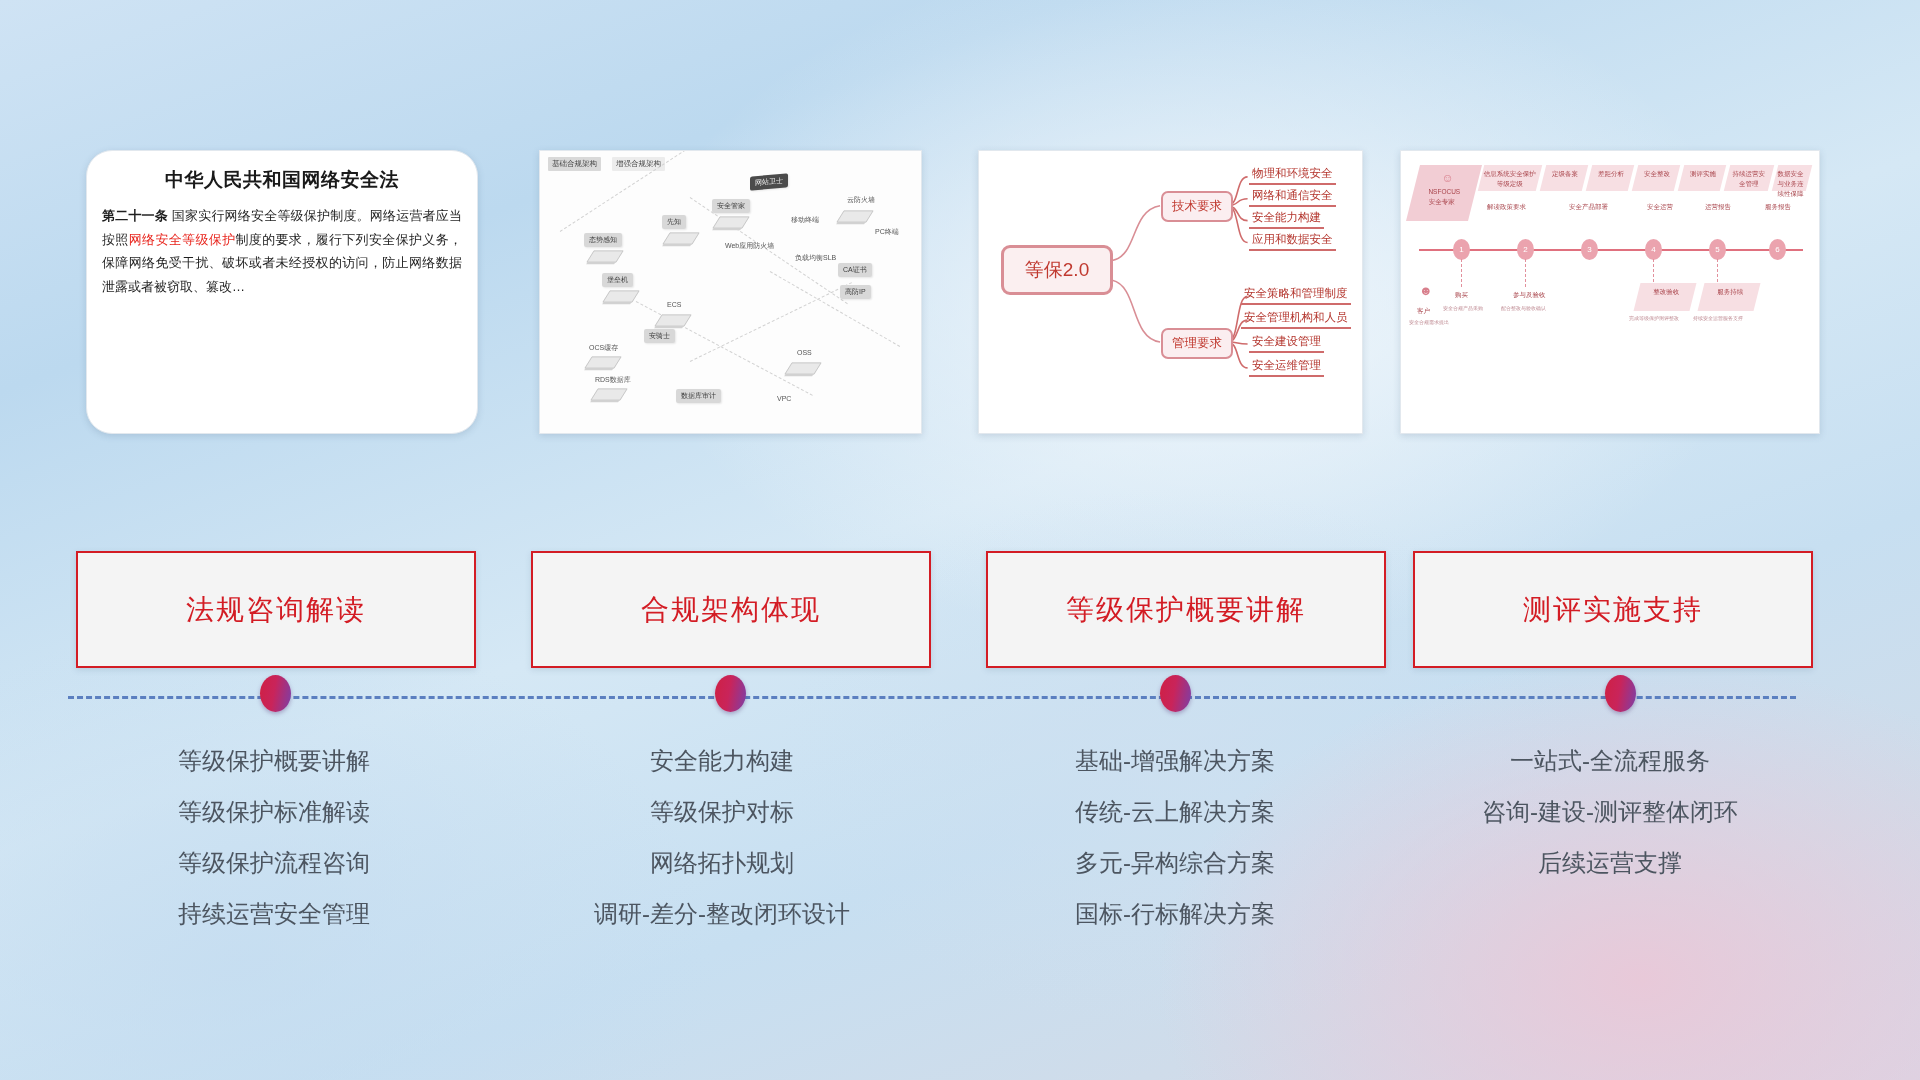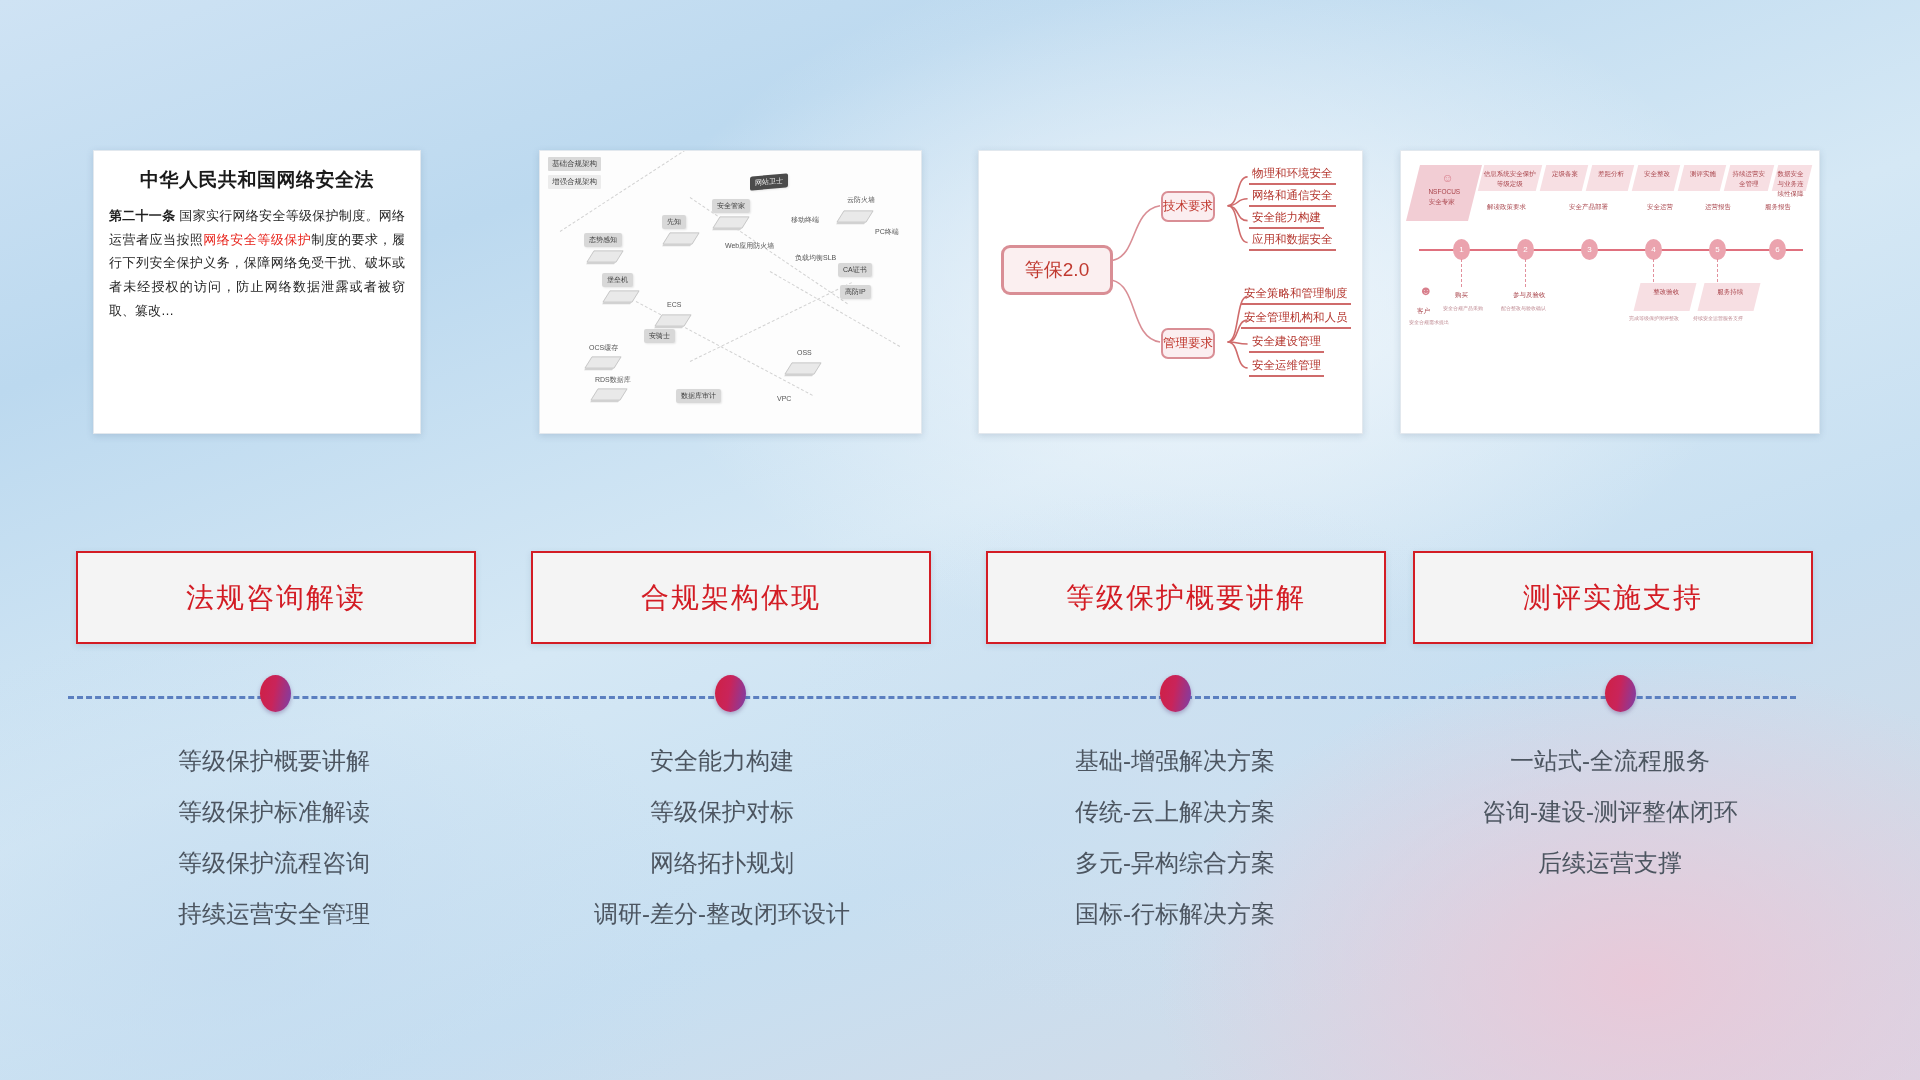--- a/index.html
+++ b/index.html
@@ -20,41 +20,41 @@
 
   
   .cards { position: absolute; top: 150px; left: 0; width: 1920px; height: 290px; }
   .card {
     position: absolute; top: 0;
     background: #ffffff;
     border: 1px solid #e2e8ee;
     box-shadow: 0 2px 7px rgba(60,90,120,0.18);
     overflow: hidden;
   }
-  .card.c1 { left: 93px;  width: 328px; height: 284px; }
+  .card.c1 { left: 86px;  width: 392px; height: 284px; border-radius: 26px; }
   .card.c2 { left: 539px; width: 383px; height: 284px; }
   .card.c3 { left: 978px; width: 385px; height: 284px; }
   .card.c4 { left: 1400px; width: 420px; height: 284px; }
 
   
   .law { padding: 16px 15px 10px 15px; }
   .law h1 {
     text-align: center; font-size: 19px; font-weight: bold; color: #1a1a1a;
     letter-spacing: .5px; margin-bottom: 11px;
   }
   .law p {
     font-size: 13px; line-height: 1.82; color: #1f1f1f; text-align: justify;
     margin-bottom: 6px;
   }
   .law b { font-weight: bold; }
   .law .rd { color: #e8241c; }
 
   
   .arch { position: relative; width: 100%; height: 100%; background: #fdfdfd; }
-  .arch .tabs { position: absolute; top: 6px; left: 8px; display: flex; gap: 4px; flex-direction: column; }
+  .arch .tabs { position: absolute; top: 6px; left: 8px; display: flex; gap: 11px; }
   .arch .tabs span {
     font-size: 7.5px; color: #4a4a4a; background: #ececec; padding: 2px 4px; border-radius: 1px;
   }
   .arch .tabs span.on { background: #d9d9d9; }
   .node {
     position: absolute; font-size: 7px; color: #3d3d3d; background: #d8d8d8;
     padding: 2px 5px; border-radius: 2px; white-space: nowrap;
     box-shadow: 1px 1px 2px rgba(0,0,0,.09);
   }
   .node.dark { background: #4b4b4b; color: #f0f0f0; transform: skewY(-5deg); }
@@ -70,21 +70,21 @@
 
   
   .mm { position: relative; width: 100%; height: 100%; background: #fff; }
   .mm .root {
     position: absolute; left: 22px; top: 94px; width: 112px; height: 50px;
     border: 3px solid #d98e95; border-radius: 9px; background: #fbeff0;
     color: #c0392f; font-size: 19px; display: flex; align-items: center; justify-content: center;
   }
   .mm .branch {
     position: absolute; border: 2px solid #d98e95; border-radius: 7px; background: #fbeef0;
-    color: #c0392f; font-size: 12.5px; padding: 5px 0; white-space: nowrap;
+    color: #c0392f; font-size: 12.5px; padding: 5px 9px; white-space: nowrap;
   }
   .mm .leaf {
     position: absolute; font-size: 11.5px; color: #b3342c; white-space: nowrap;
     border-bottom: 2px solid #cf6b6b; padding: 0 3px 2px 3px;
   }
   .mm svg { position: absolute; inset: 0; }
 
   
   .ns { position: relative; width: 100%; height: 100%; background: #fff; padding: 8px; }
   .ns .para {
@@ -100,21 +100,21 @@
     display: flex; align-items: center; justify-content: center;
   }
   .ns .vdash { position: absolute; border-left: 1px dashed #e2909c; }
   .ns .pfig { position: absolute; color: #d87f8c; font-size: 13px; }
   .ns .lbl { position: absolute; font-size: 6.5px; color: #a8434a; white-space: nowrap; }
   .ns .sub { position: absolute; font-size: 5px; color: #c08d95; white-space: nowrap; }
 
   
   .titles { position: absolute; top: 551px; left: 0; width: 1920px; height: 93px; }
   .tbox {
-    position: absolute; top: 0; height: 93px;
+    position: absolute; top: 0; height: 117px;
     background: #f4f4f4; border: 2px solid #d31c24;
     display: flex; align-items: center; justify-content: center;
     box-shadow: 0 2px 6px rgba(70,100,130,0.16);
   }
   .tbox span { color: #d31c24; font-size: 28px; letter-spacing: 2px; }
   .tbox.t1 { left: 76px;   width: 400px; }
   .tbox.t2 { left: 531px;  width: 400px; }
   .tbox.t3 { left: 986px;  width: 400px; }
   .tbox.t4 { left: 1413px; width: 400px; }
 

